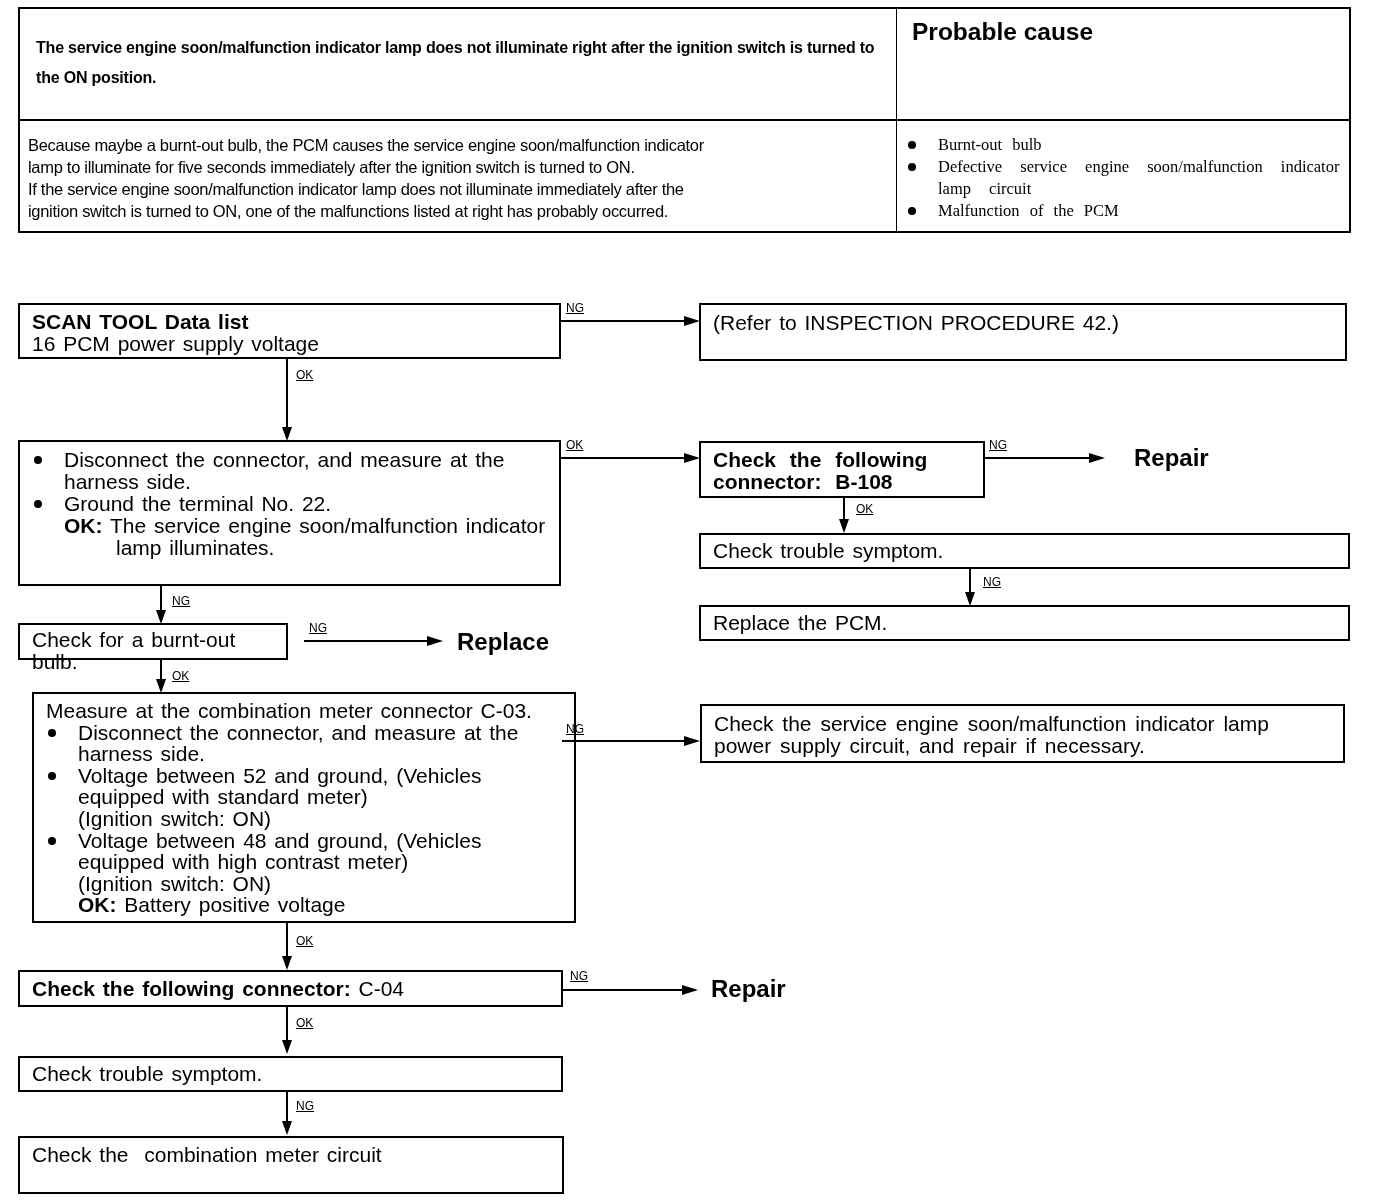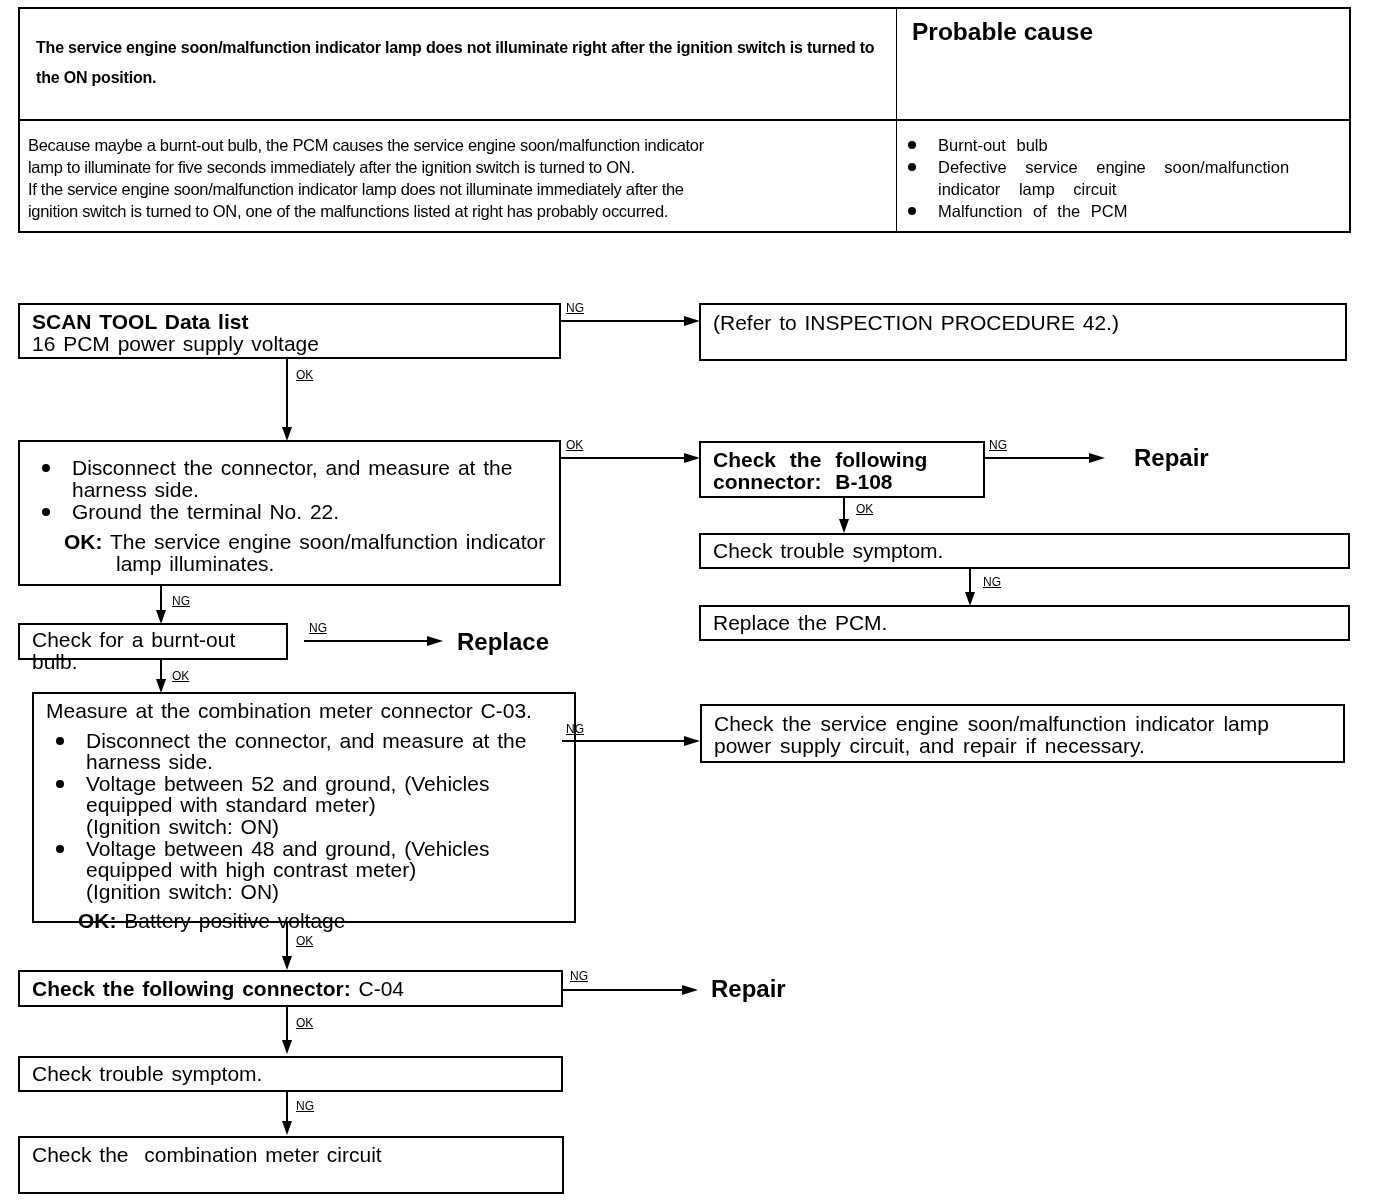--- a/index.html
+++ b/index.html
@@ -58,20 +58,21 @@
     letter-spacing: -0.3px;
   }
   .hdr-causes {
     position: absolute;
     left: 884px; top: 125px;
     width: 446px;
     margin: 0; padding: 0;
     list-style: none;
     font-size: 16.5px;
     line-height: 22px;
+    font-family: Liberation Serif, serif;
   }
   .hdr-causes li {
     position: relative;
     padding-left: 34px;
     word-spacing: 6px;
   }
   .hdr-causes li.long { word-spacing: 14px; }
   .bullet-dot {
     position: absolute;
     left: 4px; top: 7px;
@@ -87,21 +88,21 @@
     box-sizing: border-box;
     background: #fff;
     font-size: 21px;
     line-height: 22px;
     padding: 5px 12px;
     word-spacing: 2px;
   }
   .box .bold { font-weight: bold; }
   .box ul {
     list-style: none;
-    margin: 8px; padding: 0;
+    margin: 0; padding: 0;
   }
   .box li {
     position: relative;
     padding-left: 32px;
   }
   .box li .bullet-dot { left: 2px; top: 7px; }
   .box .ok-line { padding-left: 32px; }
   .box .ok-line .cont { padding-left: 52px; display: block; }
 
   

